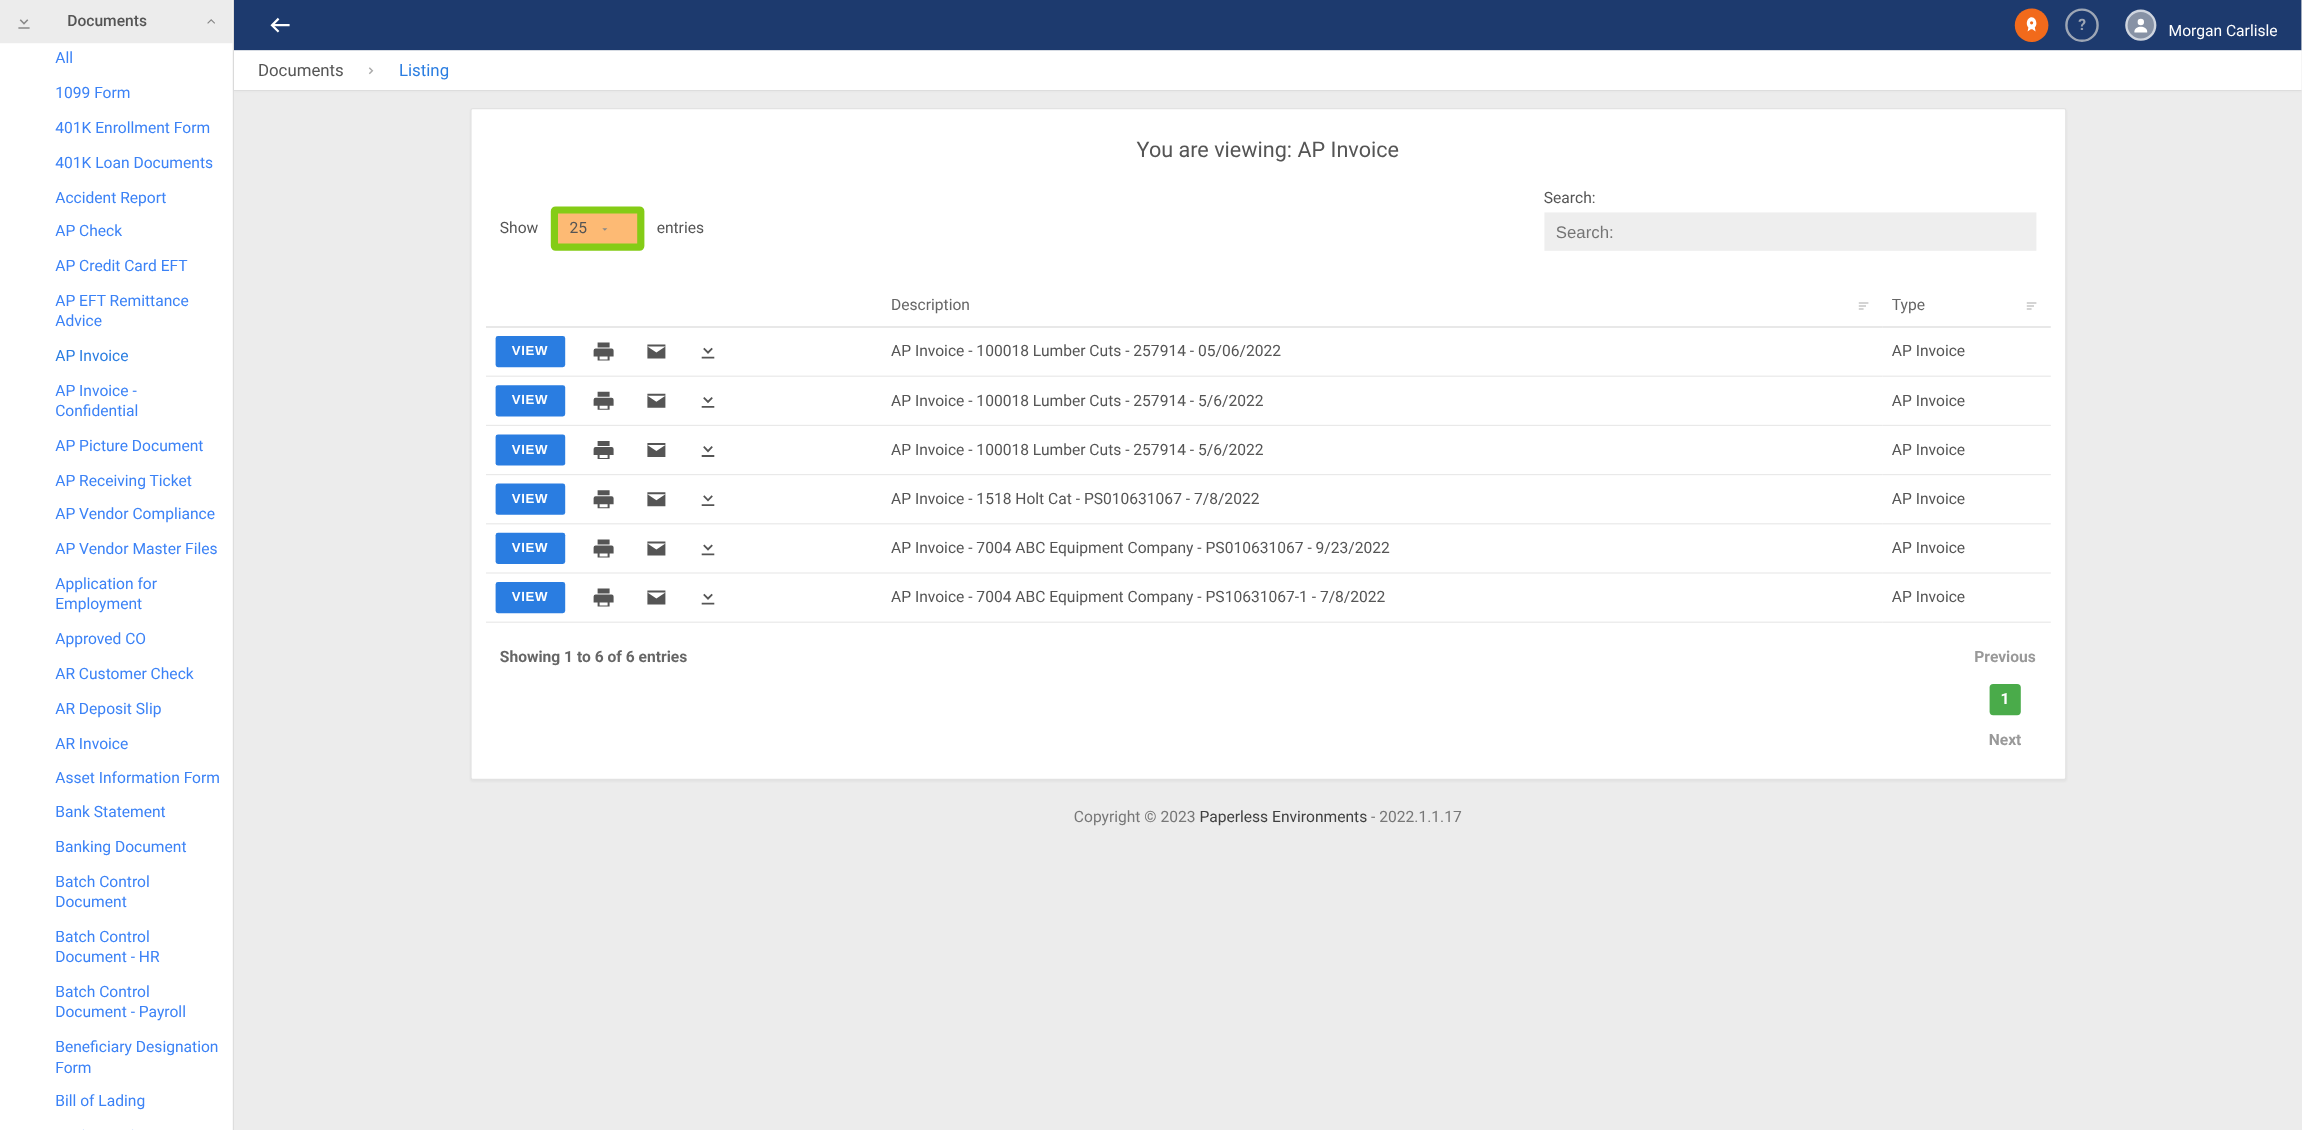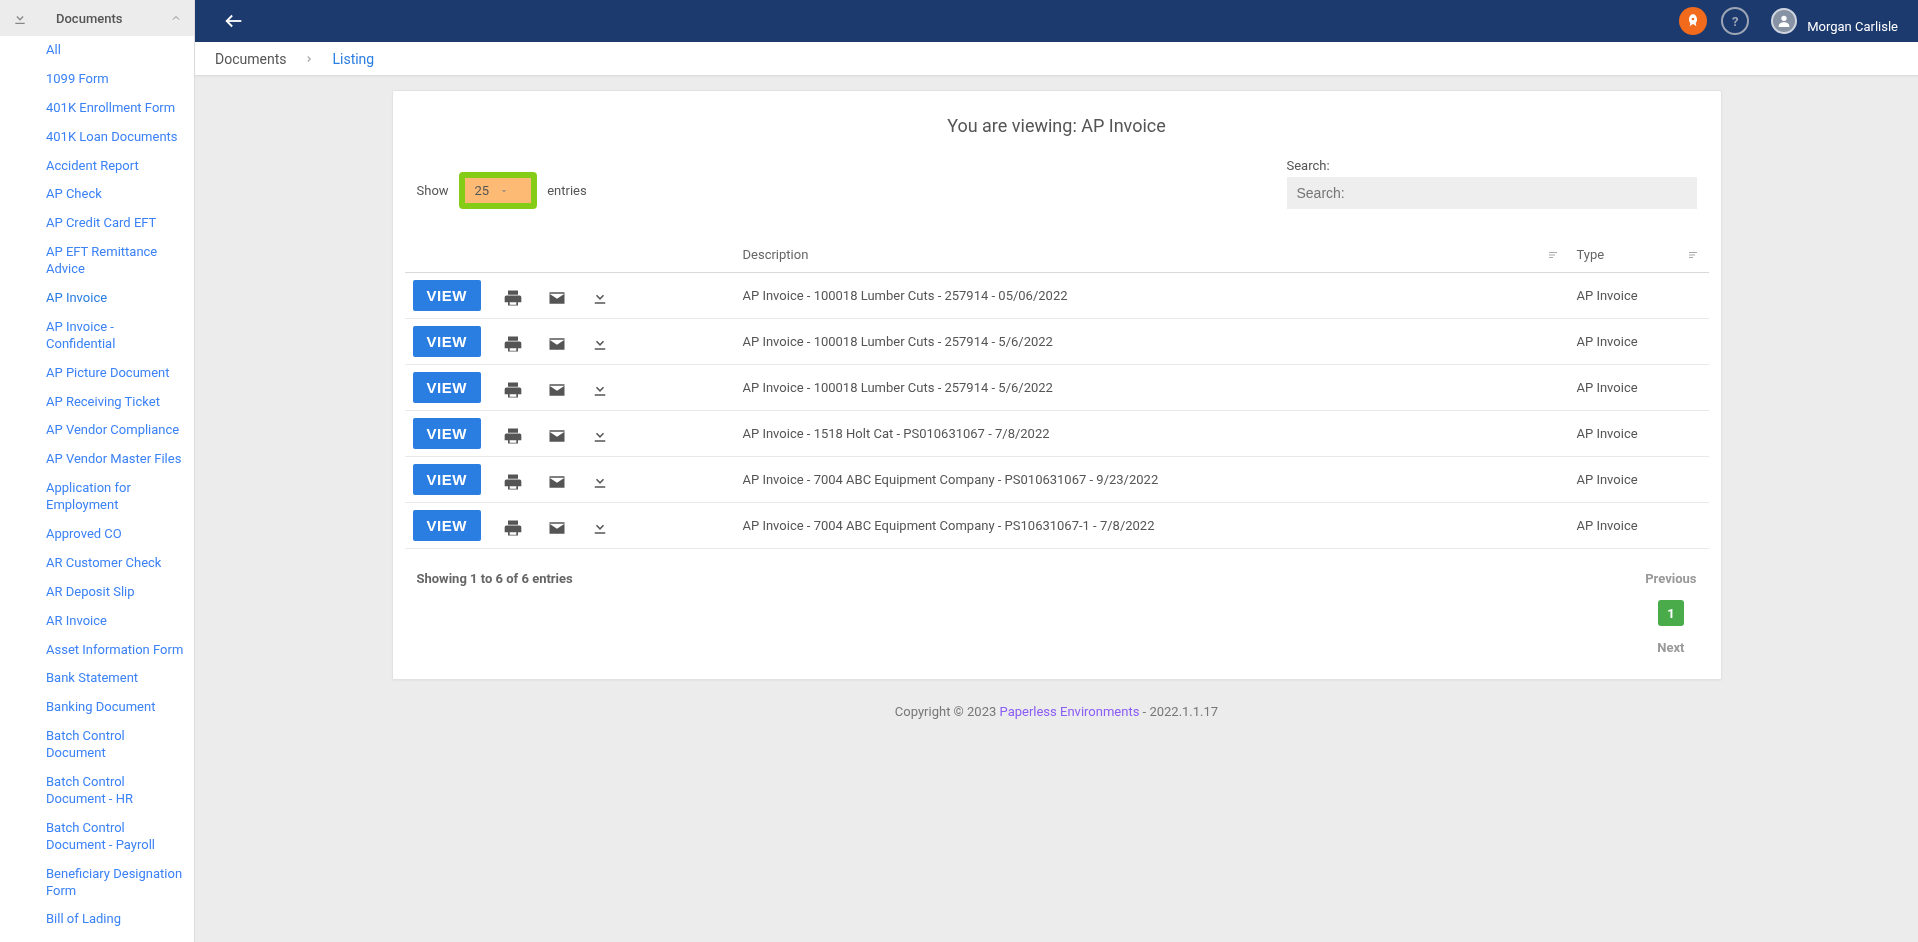--- a/index.html
+++ b/index.html
@@ -43,31 +43,31 @@
 .search-block .lbl { font-size: 13px; color: #555; margin-bottom: 4px; display:block;}
 .search-input { width: 100%; padding: 8px 10px; background: #eee; border: none; font-size: 14px; color:#555; }
 
 table { width: 100%; border-collapse: collapse; table-layout: fixed; }
 th { text-align: left; font-weight: 400; color: #666; padding: 10px 8px; border-bottom: 1px solid #d9d9d9; position: relative; }
 th .sort { position: absolute; right: 10px; top: 50%; transform: translateY(-50%); color:#aaa; }
 td { padding: 7px 8px; border-bottom: 1px solid #e9e9e9; color: #555; vertical-align: middle; }
 .col-actions { width: 330px; }
 .col-type { width: 140px; }
 
-.view-btn { background: #2a7de1; color: #fff; border: none; padding: 7px 14px; font-size: 15px; font-weight: 600; border-radius: 2px; cursor: pointer; letter-spacing: .5px;}
+.view-btn { background: #2a7de1; color: #fff; border: none; padding: 7px 14px; font-size: 11px; font-weight: 600; border-radius: 2px; cursor: pointer; letter-spacing: .5px;}
 .row-icons { display: inline-flex; gap: 24px; margin-left: 22px; vertical-align: middle; }
 .row-icon { color: #555; cursor: pointer; }
 
 .table-footer { display: flex; padding: 22px 12px 6px 12px; color: #666; font-size: 13px; font-weight: bold; }
 .pager { margin-left: auto; display: flex; align-items: center; gap: 14px; flex-direction: column; }
 .pager .page-btn { color: #999; cursor: pointer; }
 .pager .page-num { background: #4aab4a; color: #fff; width: 26px; height: 26px; display: flex; align-items:center; justify-content:center; border-radius: 3px; cursor:pointer;}
 
 .page-footer { text-align: center; color: #777; font-size: 13px; padding: 24px 0 40px; }
-.page-footer a { color: #8b5cf6; text-decoration: none; cursor:pointer;}
+.page-footer a { color: #404040; text-decoration: none; cursor:pointer;}
 
 svg { display:block; }
 </style>
 </head>
 <body>
 
 <aside class="sidebar">
   <div class="sidebar-header">
     <span class="dl-icon">
       <svg width="16" height="16" viewBox="0 0 24 24" fill="currentColor">

